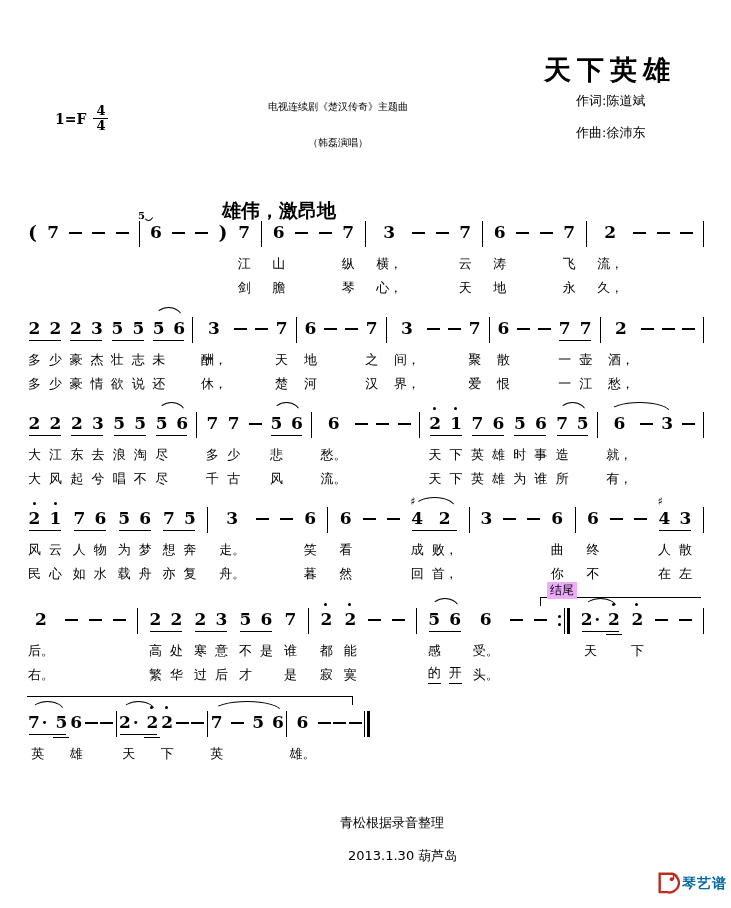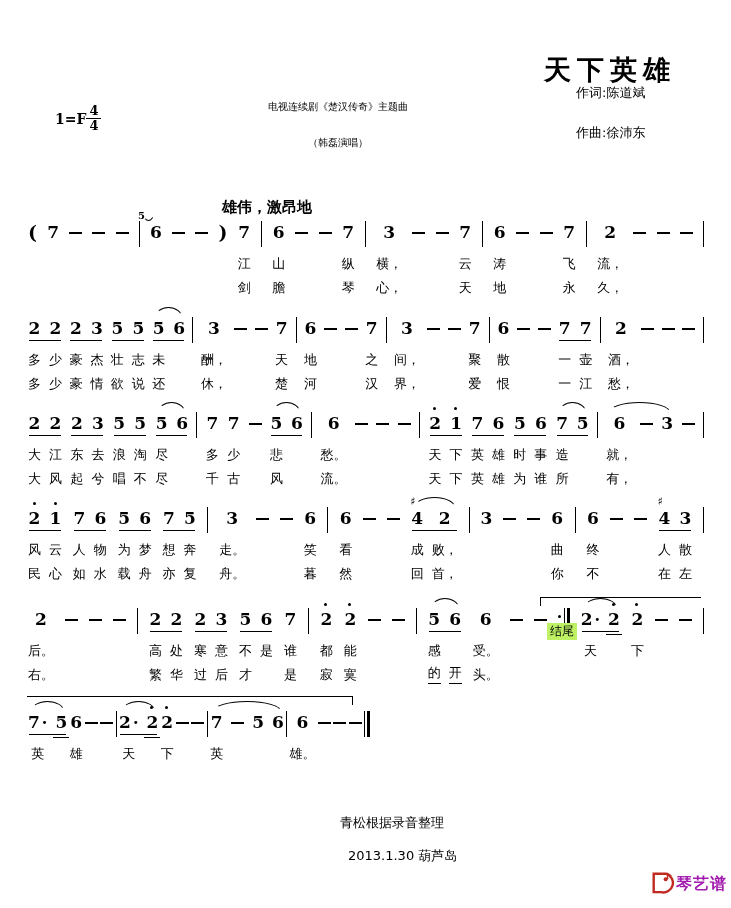--- a/index.html
+++ b/index.html
@@ -4,25 +4,25 @@
 <style>
   html,body{margin:0;padding:0}
   body{width:731px;height:908px;position:relative;background:#fff;color:#000;
        font-family:"DejaVu Sans",sans-serif;overflow:hidden}
   .abs{position:absolute}
   
   .title{left:0;width:676px;top:52px;text-align:right;font:bold 27px "DejaVu Serif",serif;letter-spacing:6px}
   .subtitle{left:0;width:676px;top:100px;text-align:center;font-weight:normal;font-size:10px}
   .performer{left:0;width:676px;top:136px;text-align:center;font-size:10px}
   .rightcred{left:576px;font-size:13px}
-  .lyricist{top:84px}.composer{top:124px}
-  .keysig{left:55px;top:104px;display:flex;align-items:center;font:bold 14px "DejaVu Serif",serif}
+  .lyricist{top:92px}.composer{top:124px}
+  .keysig{left:55px;top:104px;display:flex;align-items:center;gap:7px;font:bold 14px "DejaVu Serif",serif}
   .frac{display:flex;flex-direction:column;align-items:center;font-size:13px;line-height:14px}
   .frac .den{border-top:1px solid #000;padding:0 3px}
-  .tempo{left:222px;top:198px;font-size:15px;font-weight:bold}
+  .tempo{left:222px;top:198px;font-size:19px;font-weight:bold}
   
   .system{position:absolute;left:28px;width:676px;display:flex;justify-content:space-between;align-items:flex-start}
   .sys6{width:342px}
   .cell{display:flex;flex-direction:column;align-items:center}
   .note{position:relative;font:bold 17px "DejaVu Serif",serif;height:24px;line-height:24px;white-space:nowrap}
   .grp{position:relative;display:flex;gap:8px;align-items:flex-start}
   .grp.u1::after{content:'';position:absolute;left:1px;right:1px;top:24px;height:1px;background:#000}
   .grp.arc::before{content:'';position:absolute;left:3px;right:3px;top:-9px;height:8px;
       border:1px solid #000;border-color:#000 transparent transparent transparent;
       border-radius:50% 50% 0 0/100% 100% 0 0}
@@ -41,27 +41,27 @@
   .barline{width:1px;height:26px;background:#000;margin-top:1px}
   .finalbar,.endrep{display:flex;gap:2px;margin-top:1px;align-items:center;height:26px}
   .finalbar i,.endrep i{display:block;height:26px;background:#000}
   i.thin{width:1px} i.thick{width:3px}
   .rdots{position:relative;width:4px;height:26px}
   .rdots::before,.rdots::after{content:'';position:absolute;left:0;width:3px;height:3px;border-radius:50%;background:#000}
   .rdots::before{top:7px}.rdots::after{top:15px}
   .paren{font:bold 19px "DejaVu Serif",serif;height:24px;line-height:24px}
   
   .coda-bracket{left:540px;top:597px;width:160px;height:8px;border-top:1px solid #000;border-left:1px solid #000}
-  .coda-label{left:547px;top:623px;font-size:12px;background:#bef264;padding:0 3px}
+  .coda-label{left:547px;top:582px;font-size:12px;background:#f0abfc;padding:0 3px}
   .ending-line{left:27px;top:696px;width:325px;height:8px;border-top:1px solid #000;border-right:1px solid #000}
   
   .credit{left:340px;top:814px;font-size:13px;font-weight:normal}
   .dateline{left:348px;top:847px;font-size:13px}
   .logo{right:4px;top:870px;display:flex;align-items:center;gap:2px}
-  .logo-text{font-size:16px;font-weight:bold;color:#a21caf;letter-spacing:1px}
+  .logo-text{font-size:14px;font-weight:bold;color:#0369a1;letter-spacing:1px}
 </style>
 </head>
 <body>
 
 <div class="abs title">天下英雄</div>
 <div class="abs rightcred lyricist">作词:陈道斌</div>
 <div class="abs rightcred composer">作曲:徐沛东</div>
 <div class="abs keysig">
   <span>1=F</span>
   <span class="frac">

